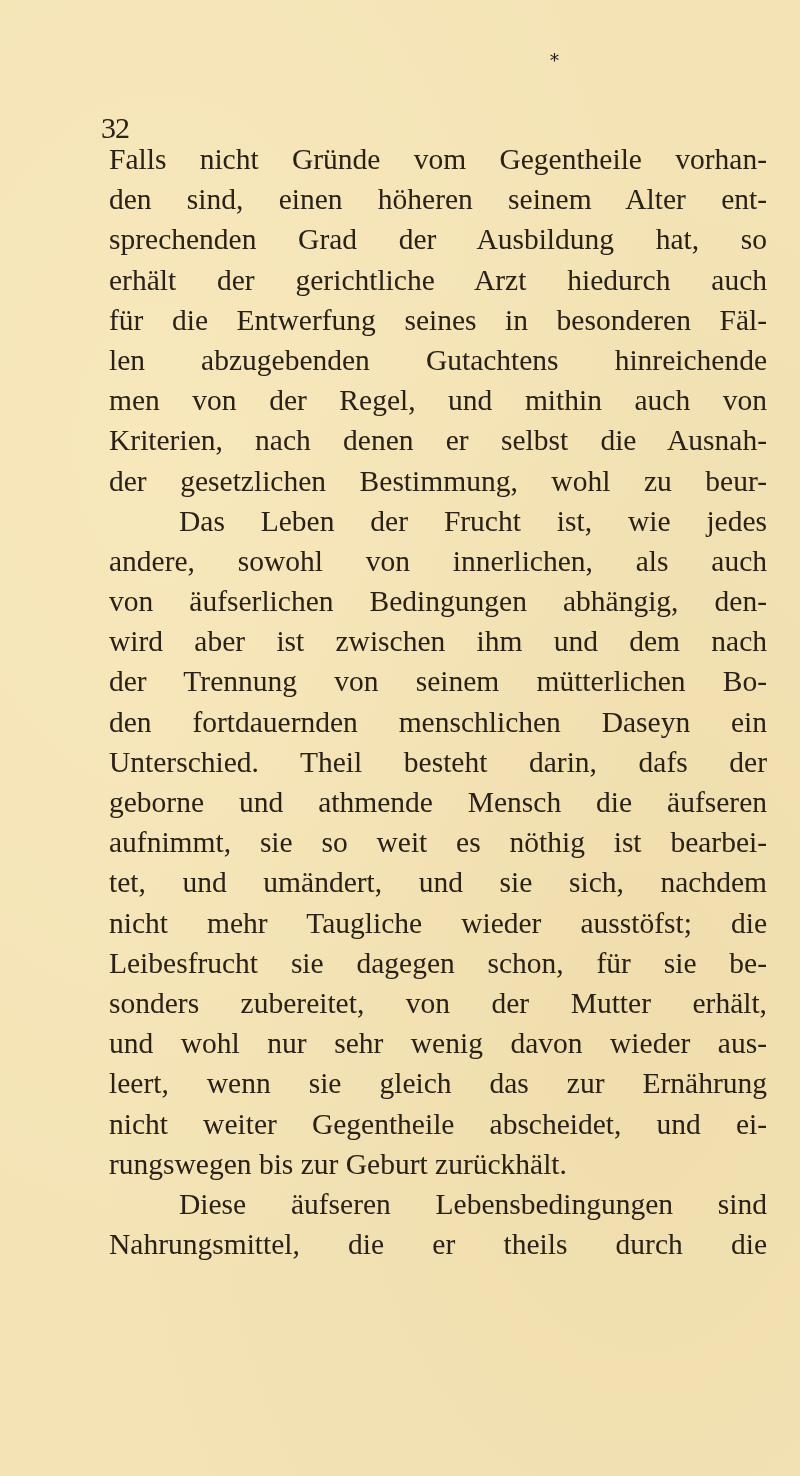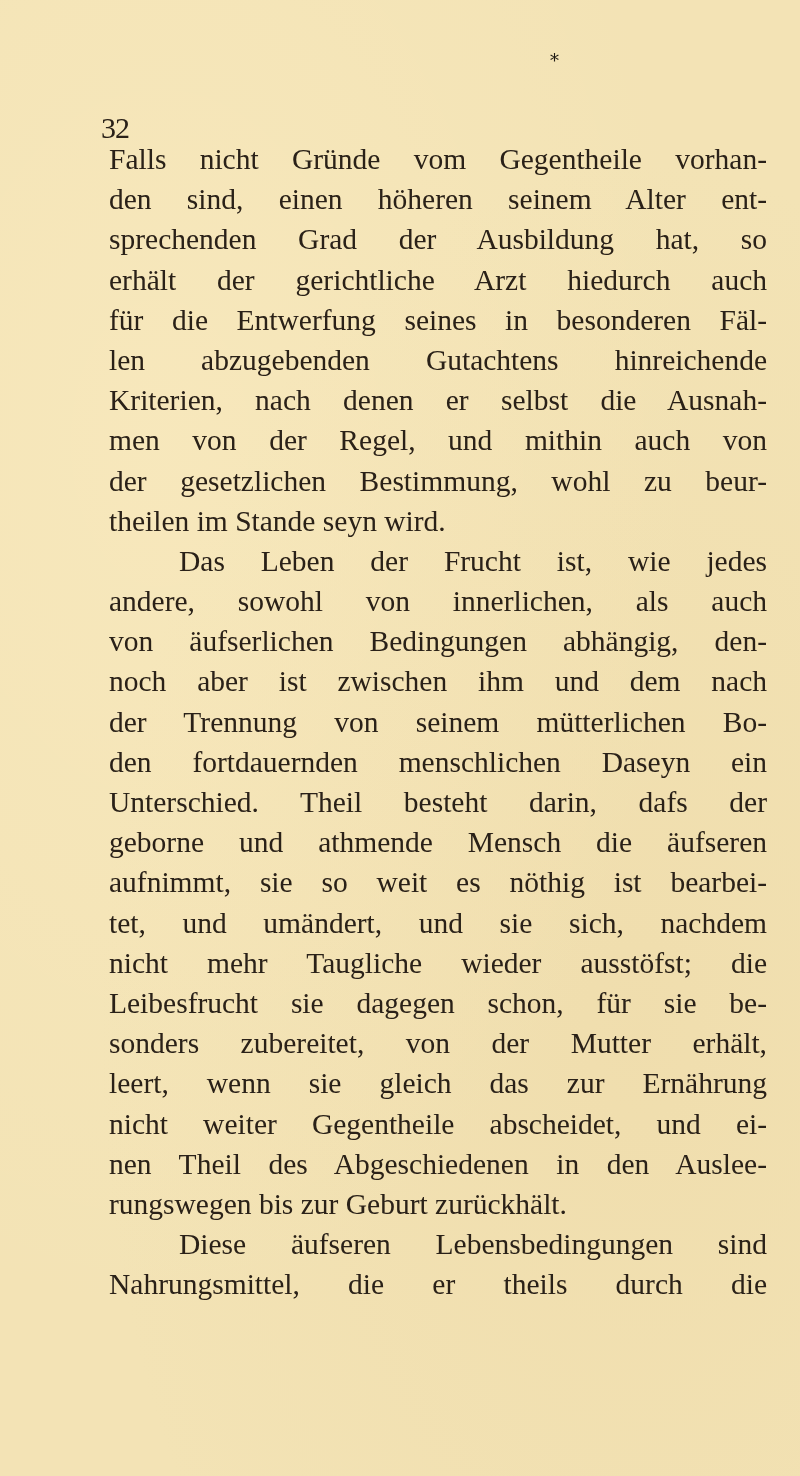--- a/index.html
+++ b/index.html
@@ -73,37 +73,36 @@
 <div class="page">
   <div class="mark">*</div>
   <div class="page-number">32</div>
   <div class="body-text" id="body-text">
       <span class="line">Falls nicht Gründe vom Gegentheile vorhan-</span>
       <span class="line">den sind, einen höheren seinem Alter ent-</span>
       <span class="line">sprechenden Grad der Ausbildung hat, so</span>
       <span class="line">erhält der gerichtliche Arzt hiedurch auch</span>
       <span class="line">für die Entwerfung seines in besonderen Fäl-</span>
       <span class="line">len abzugebenden Gutachtens hinreichende</span>
+      <span class="line">men von der Regel, und mithin auch von</span>
       <span class="line">Kriterien, nach denen er selbst die Ausnah-</span>
-      <span class="line">men von der Regel, und mithin auch von</span>
       <span class="line">der gesetzlichen Bestimmung, wohl zu beur-</span>
-      <span class="line last">theilen im Stande seyn wird.</span>
       <span class="line indent">Das Leben der Frucht ist, wie jedes</span>
       <span class="line">andere, sowohl von innerlichen, als auch</span>
       <span class="line">von äufserlichen Bedingungen abhängig, den-</span>
-      <span class="line">noch aber ist zwischen ihm und dem nach</span>
+      <span class="line">wird aber ist zwischen ihm und dem nach</span>
       <span class="line">der Trennung von seinem mütterlichen Bo-</span>
       <span class="line">den fortdauernden menschlichen Daseyn ein</span>
       <span class="line">Unterschied. Theil besteht darin, dafs der</span>
       <span class="line">geborne und athmende Mensch die äufseren</span>
       <span class="line">aufnimmt, sie so weit es nöthig ist bearbei-</span>
       <span class="line">tet, und umändert, und sie sich, nachdem</span>
       <span class="line">nicht mehr Taugliche wieder ausstöfst; die</span>
       <span class="line">Leibesfrucht sie dagegen schon, für sie be-</span>
       <span class="line">sonders zubereitet, von der Mutter erhält,</span>
+      <span class="line">und wohl nur sehr wenig davon wieder aus-</span>
       <span class="line">leert, wenn sie gleich das zur Ernährung</span>
       <span class="line">nicht weiter Gegentheile abscheidet, und ei-</span>
-      <span class="line">nen Theil des Abgeschiedenen in den Auslee-</span>
       <span class="line last">rungswegen bis zur Geburt zurückhält.</span>
       <span class="line indent">Diese äufseren Lebensbedingungen sind</span>
       <span class="line">Nahrungsmittel, die er theils durch die</span>
     </div>
 </div>
 
 </body></html>

